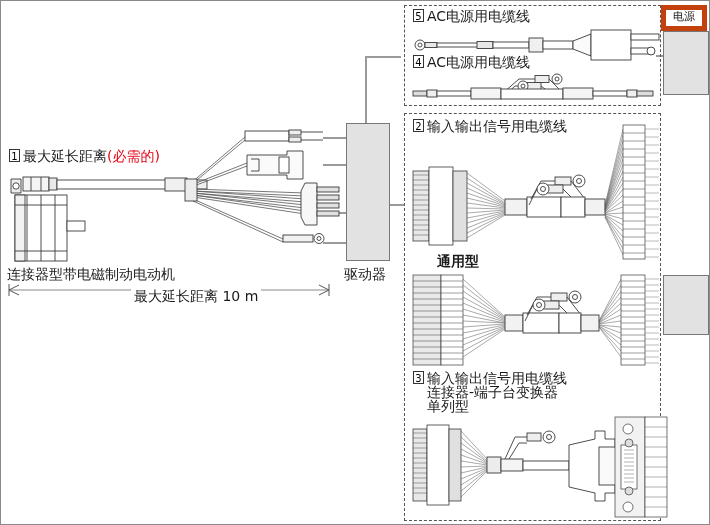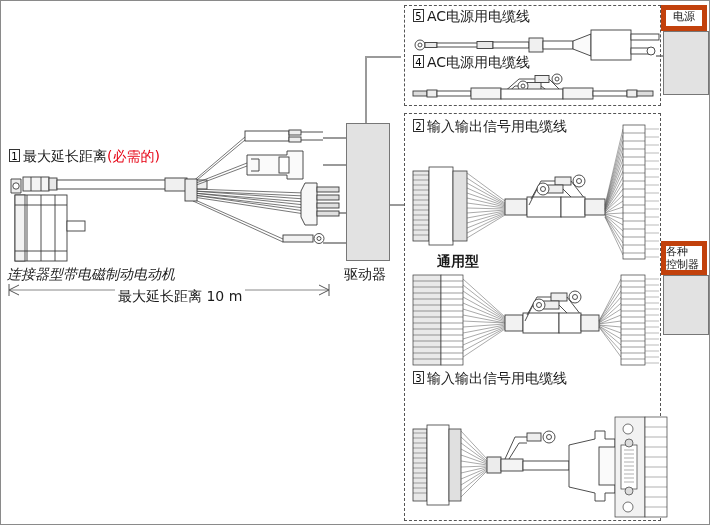--- a/index.html
+++ b/index.html
@@ -125,29 +125,29 @@
 
       <rect x="96" y="114" width="30" height="7" fill="#f2f2f2"></rect>
       <circle cx="132" cy="117.5" r="5" fill="#fff"></circle>
       <circle cx="132" cy="117.5" r="2" fill="#fff"></circle>
     </g>
   </svg>
 
   <div class="abs greybox" style="left:345px;top:122px;width:44px;height:138px;"></div>
   <div class="abs txt" style="left:335px;top:266px;width:50px;text-align:right;">驱动器</div>
 
-  <div class="abs txt" style="left:6px;top:266px;font-style:italic;">连接器型带电磁制动电动机</div>
+  <div class="abs txt" style="left:6px;top:266px;">连接器型带电磁制动电动机</div>
   <svg class="abs" style="left:6px;top:282px;width:330px;height:14px;">
     <line x1="2" y1="1" x2="2" y2="13" stroke="#555" stroke-width="1"></line>
     <line x1="322" y1="1" x2="322" y2="13" stroke="#555" stroke-width="1"></line>
     <line x1="2" y1="7" x2="322" y2="7" stroke="#888" stroke-width="1"></line>
     <path d="M12,2 L2,7 L12,12" stroke="#555" stroke-width="1" fill="none"></path>
     <path d="M312,2 L322,7 L312,12" stroke="#555" stroke-width="1" fill="none"></path>
   </svg>
-  <div class="abs txt" style="left:114px;top:288px;background:#fff;padding:0 3px;">最大延长距离 10 m</div>
+  <div class="abs txt" style="left:130px;top:288px;background:#fff;padding:0 3px;">最大延长距离 10 m</div>
 
   <div class="abs dashbox" style="left:403px;top:4px;width:257px;height:101px;"></div>
 
   <div class="abs lblrow" style="left:412px;top:8px;">
     <span class="numbox">5</span>
     <span class="txt">AC电源用电缆线</span>
   </div>
 
   <svg class="abs" style="left:410px;top:24px;width:246px;height:34px;">
     <g stroke="#3a3a3a" stroke-width="0.9" fill="#fff">
@@ -451,20 +451,22 @@
       <line x1="236" y1="78" x2="250" y2="78"></line>
         <line x1="236" y1="84" x2="250" y2="84"></line>
       <line x1="236" y1="90" x2="250" y2="90"></line>
     </g>
   </svg>
 
   <div class="abs lblrow" style="left:412px;top:370px;">
     <span class="numbox">3</span>
     <div>
       <div class="txt">输入输出信号用电缆线</div>
+      <div class="txt">连接器-端子台变换器</div>
+      <div class="txt">单列型</div>
     </div>
   </div>
 
   <svg class="abs" style="left:408px;top:416px;width:250px;height:100px;">
 
     <g stroke="#3a3a3a" stroke-width="0.8" fill="#fff">
       <rect x="4" y="12" width="14" height="72" fill="#e8e8e8"></rect>
       <rect x="18" y="8" width="22" height="80" fill="#fff"></rect>
       <rect x="40" y="12" width="12" height="72" fill="#e0e0e0"></rect>
     </g>
@@ -544,19 +546,15 @@
         <line x1="236" y1="80" x2="258" y2="80"></line>
       <line x1="236" y1="90" x2="258" y2="90"></line>
     </g>
   </svg>
 
   <div class="abs whitelbl" style="left:660px;top:4px;width:46px;height:26px;">
     <span>电源</span>
   </div>
   <div class="abs greybox" style="left:662px;top:30px;width:46px;height:64px;"></div>
 
-  <div class="abs whitelbl" style="left:660px;top:240px;width:46px;height:34px;flex-direction:column;">
-    <span>各种</span>
-    <span>控制器</span>
-  </div>
   <div class="abs greybox" style="left:662px;top:274px;width:46px;height:60px;"></div>
 
 </div>
 
 </body></html>

